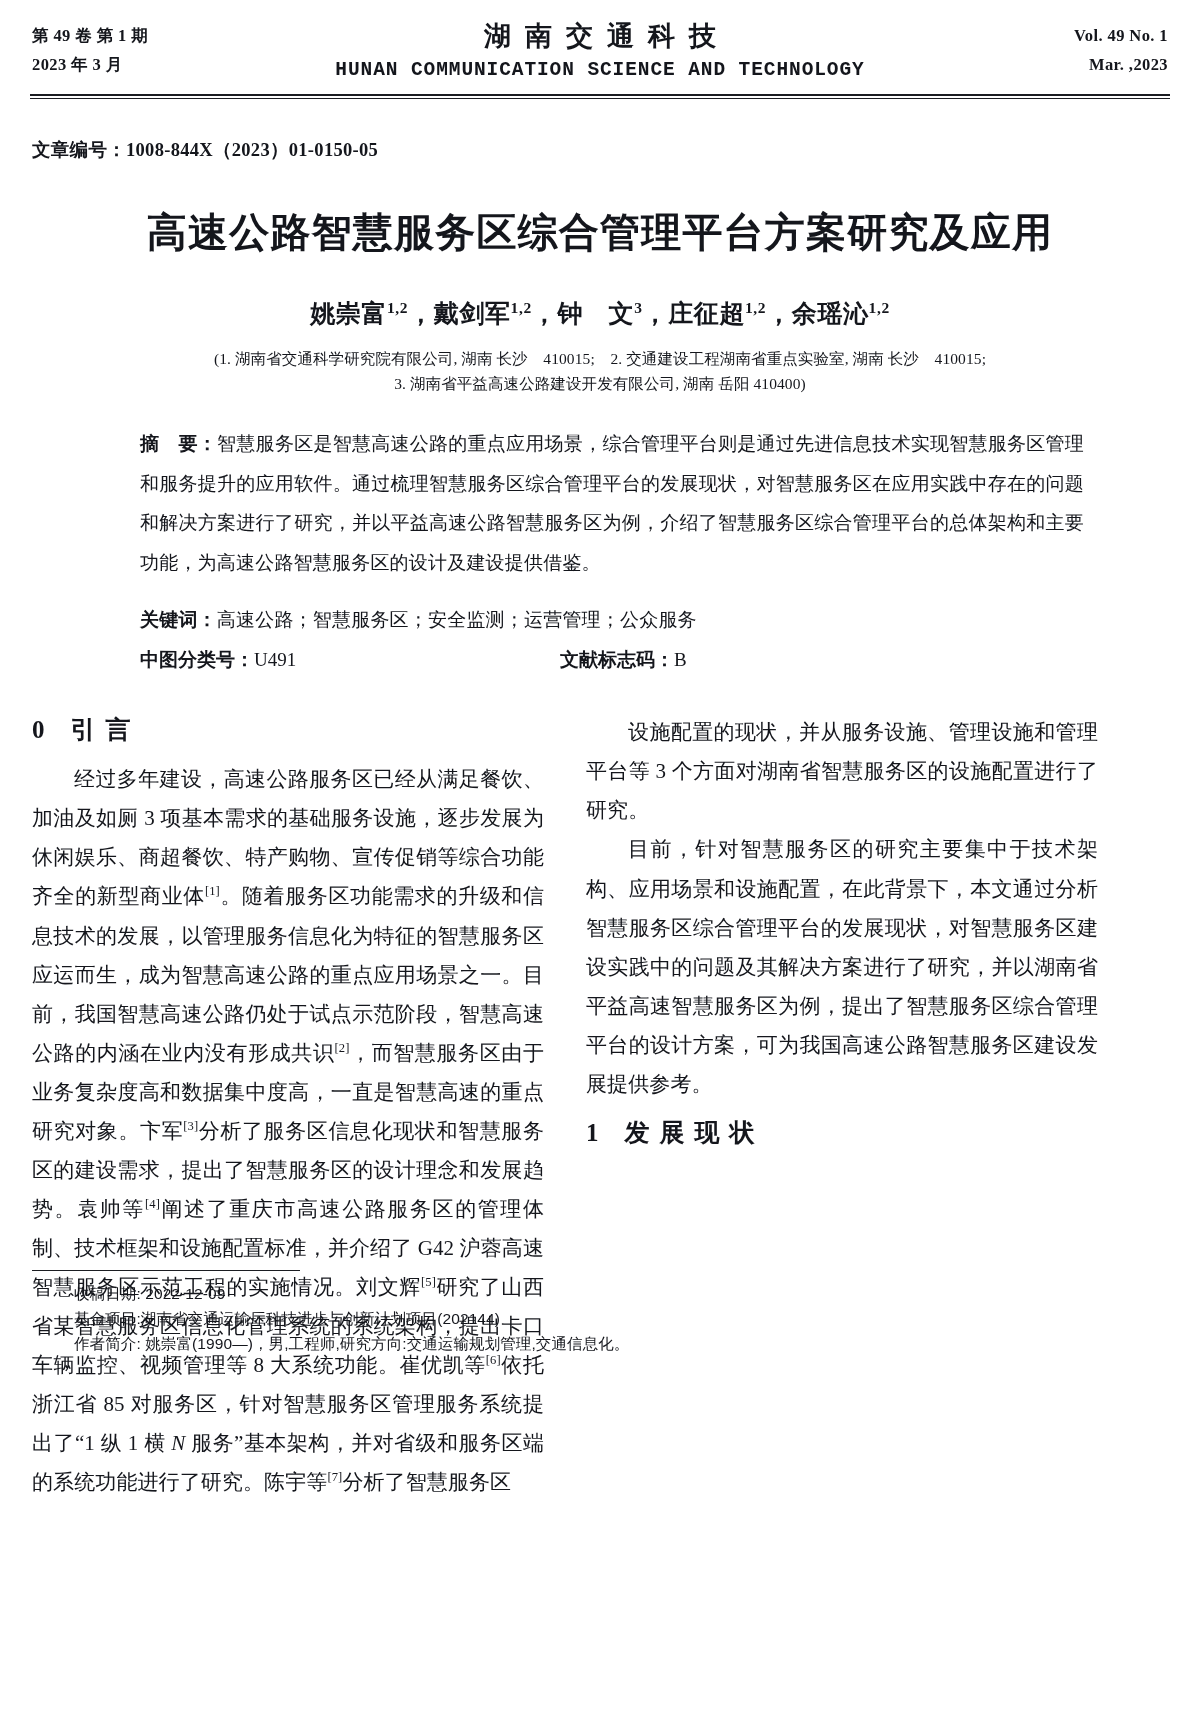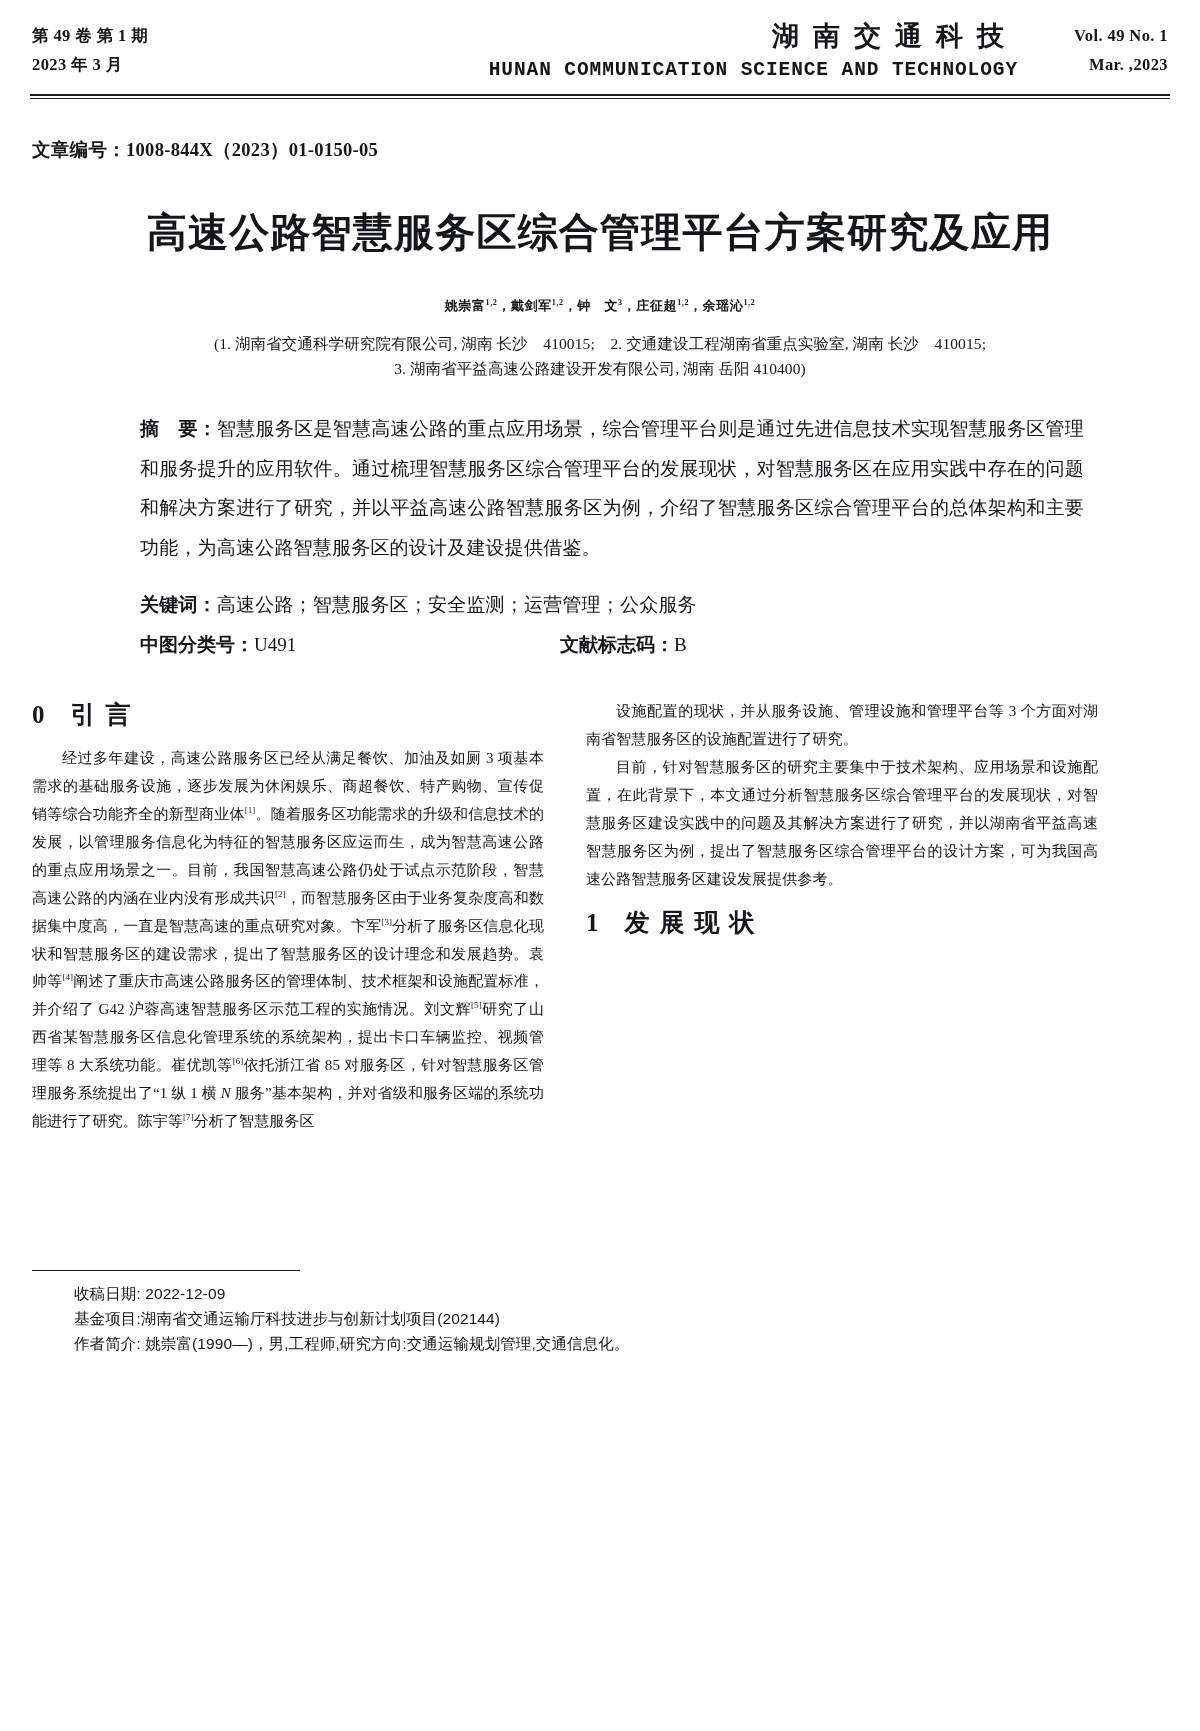--- a/index.html
+++ b/index.html
@@ -35,21 +35,21 @@
     line-height: 1.75;
     font-weight: 700;
     letter-spacing: .4px;
     white-space: nowrap;
     font-family: "Liberation Serif", "DejaVu Serif", serif;
   }
   .mast-side.left { text-align: left; min-width: 150px; }
   .mast-side.right { text-align: right; min-width: 150px; }
   .mast-center {
     flex: 1;
-    text-align: right;
+    text-align: center;
     margin-top: -2px;
   }
   .journal-cn {
     font-size: 27px;
     font-weight: 700;
     letter-spacing: 14px;
     text-indent: 14px;
     line-height: 1.25;
     font-family: "Liberation Serif", "DejaVu Serif", serif;
   }
@@ -83,21 +83,21 @@
     font-weight: 700;
     letter-spacing: 1.2px;
     line-height: 1.22;
     font-family: "Liberation Sans", "DejaVu Sans", sans-serif;
   }
 
   
   .authors {
     margin: 40px 0 0 0;
     text-align: center;
-    font-size: 13px;
+    font-size: 25px;
     font-weight: 700;
     letter-spacing: .6px;
   }
   .authors sup, .aff sup { font-size: .62em; font-weight: 700; }
 
   
   .aff-block { margin: 16px 0 0 0; text-align: center; }
   .aff {
     font-size: 15.5px;
     line-height: 1.62;
@@ -151,21 +151,21 @@
     display: flex;
     align-items: baseline;
     font-size: 25px;
     font-weight: 700;
     margin: 0 0 14px 0;
     font-family: "Liberation Serif", "DejaVu Serif", serif;
   }
   .sec-num { margin-right: 26px; }
   .sec-title { letter-spacing: 10px; }
   .para {
-    font-size: 15px;
+    font-size: 21px;
     line-height: 1.86;
     text-align: justify;
     text-justify: inter-ideograph;
     text-indent: 2em;
     margin: 0;
     letter-spacing: .1px;
     font-family: "Liberation Serif", "DejaVu Serif", serif;
   }
   .para + .para { margin-top: 0px; }
   .para sup { font-size: .6em; }

